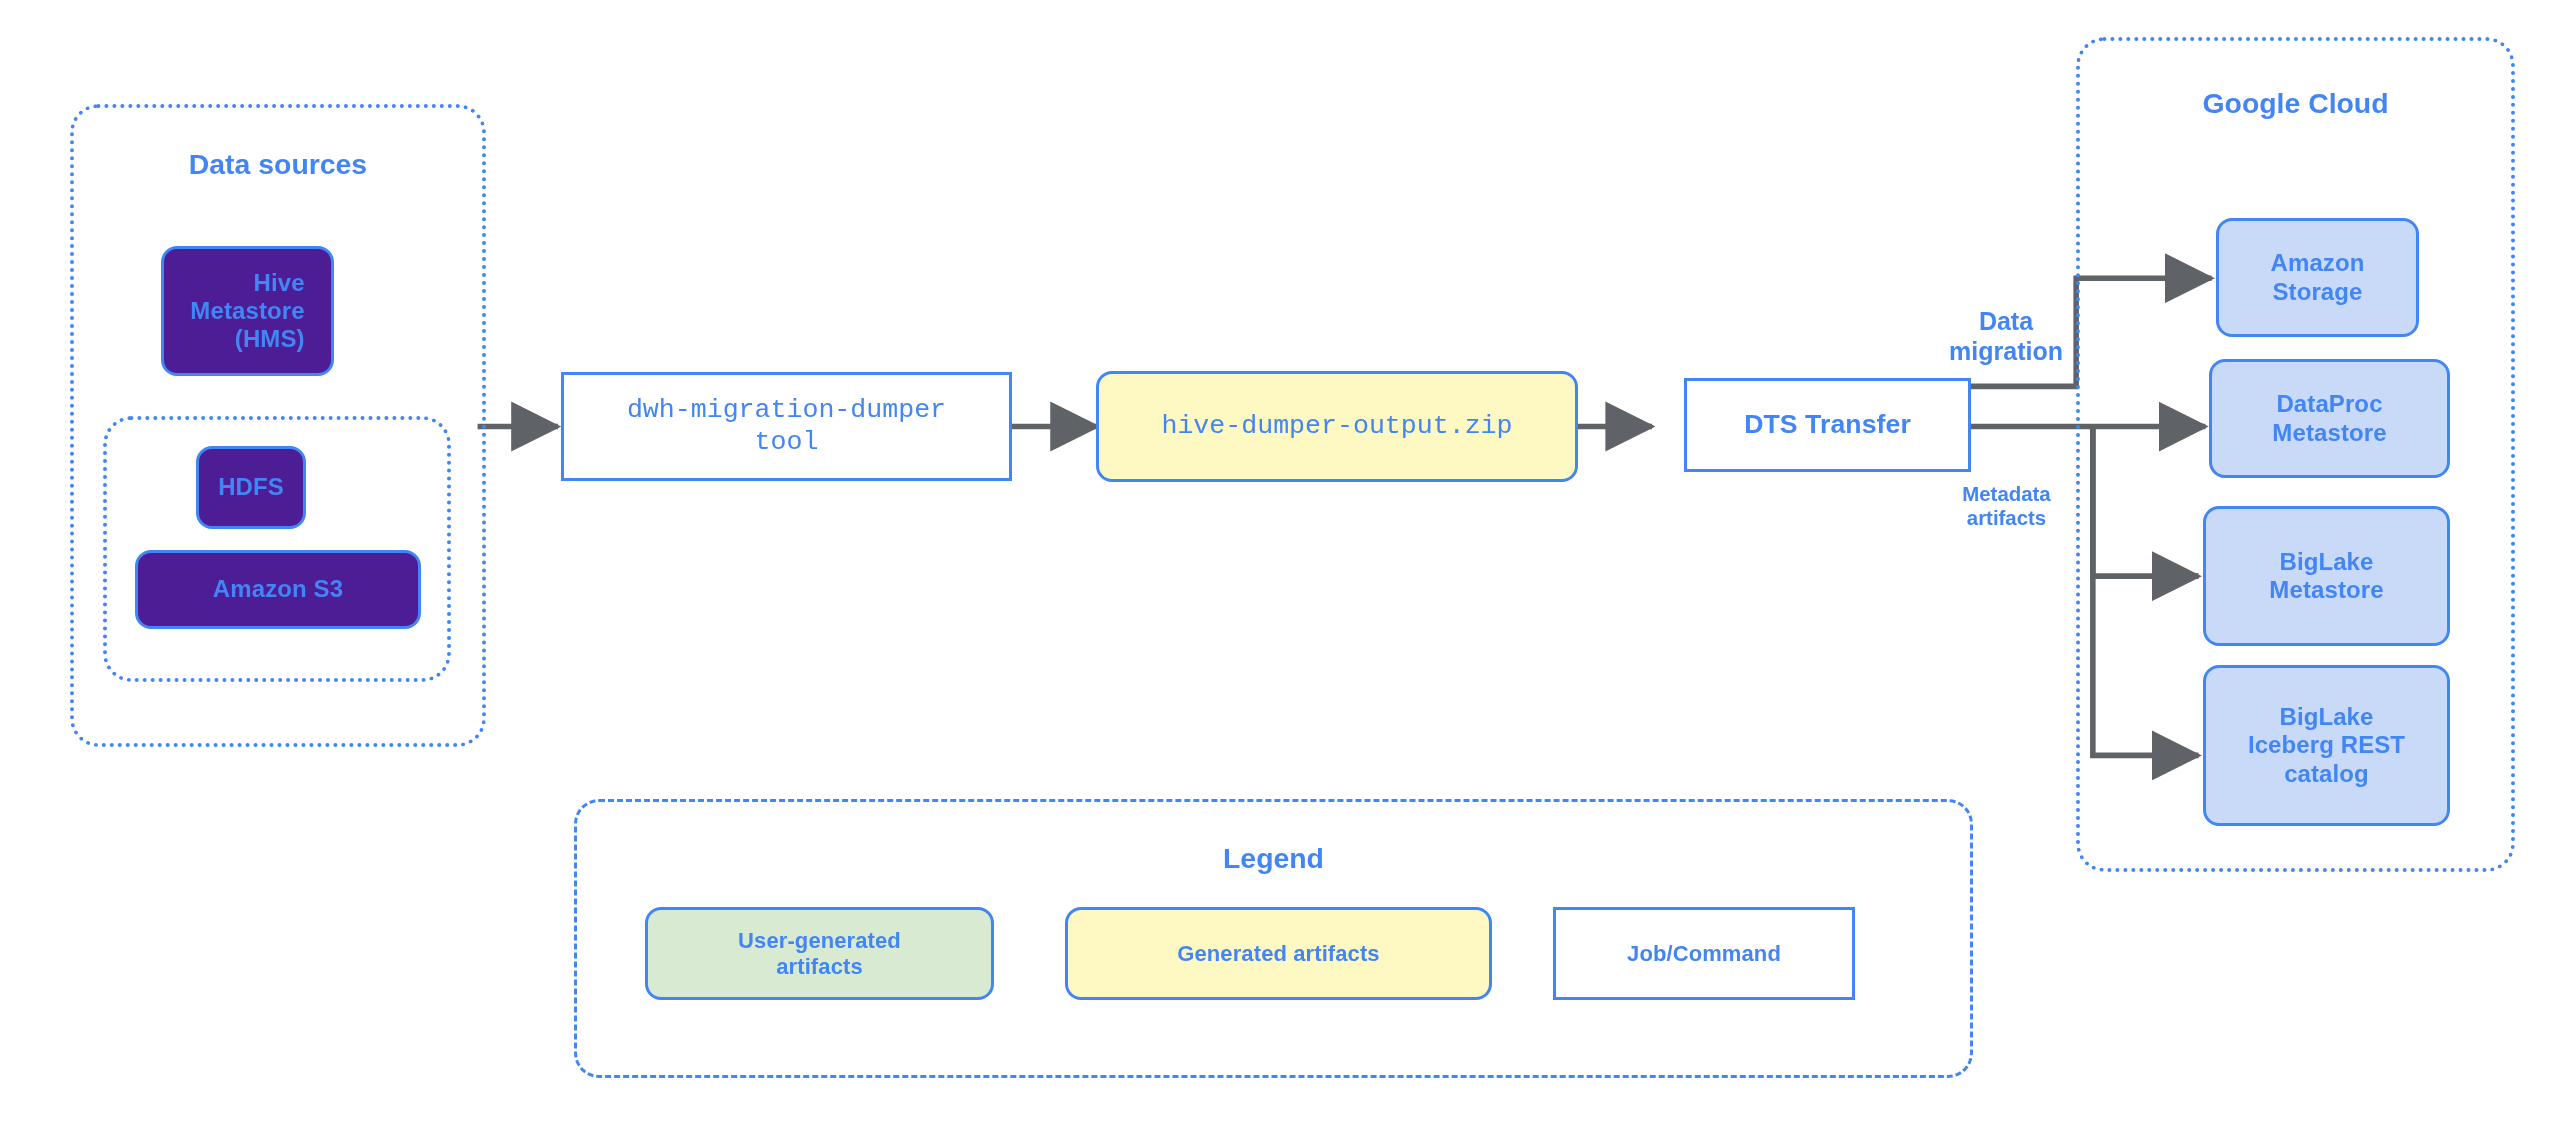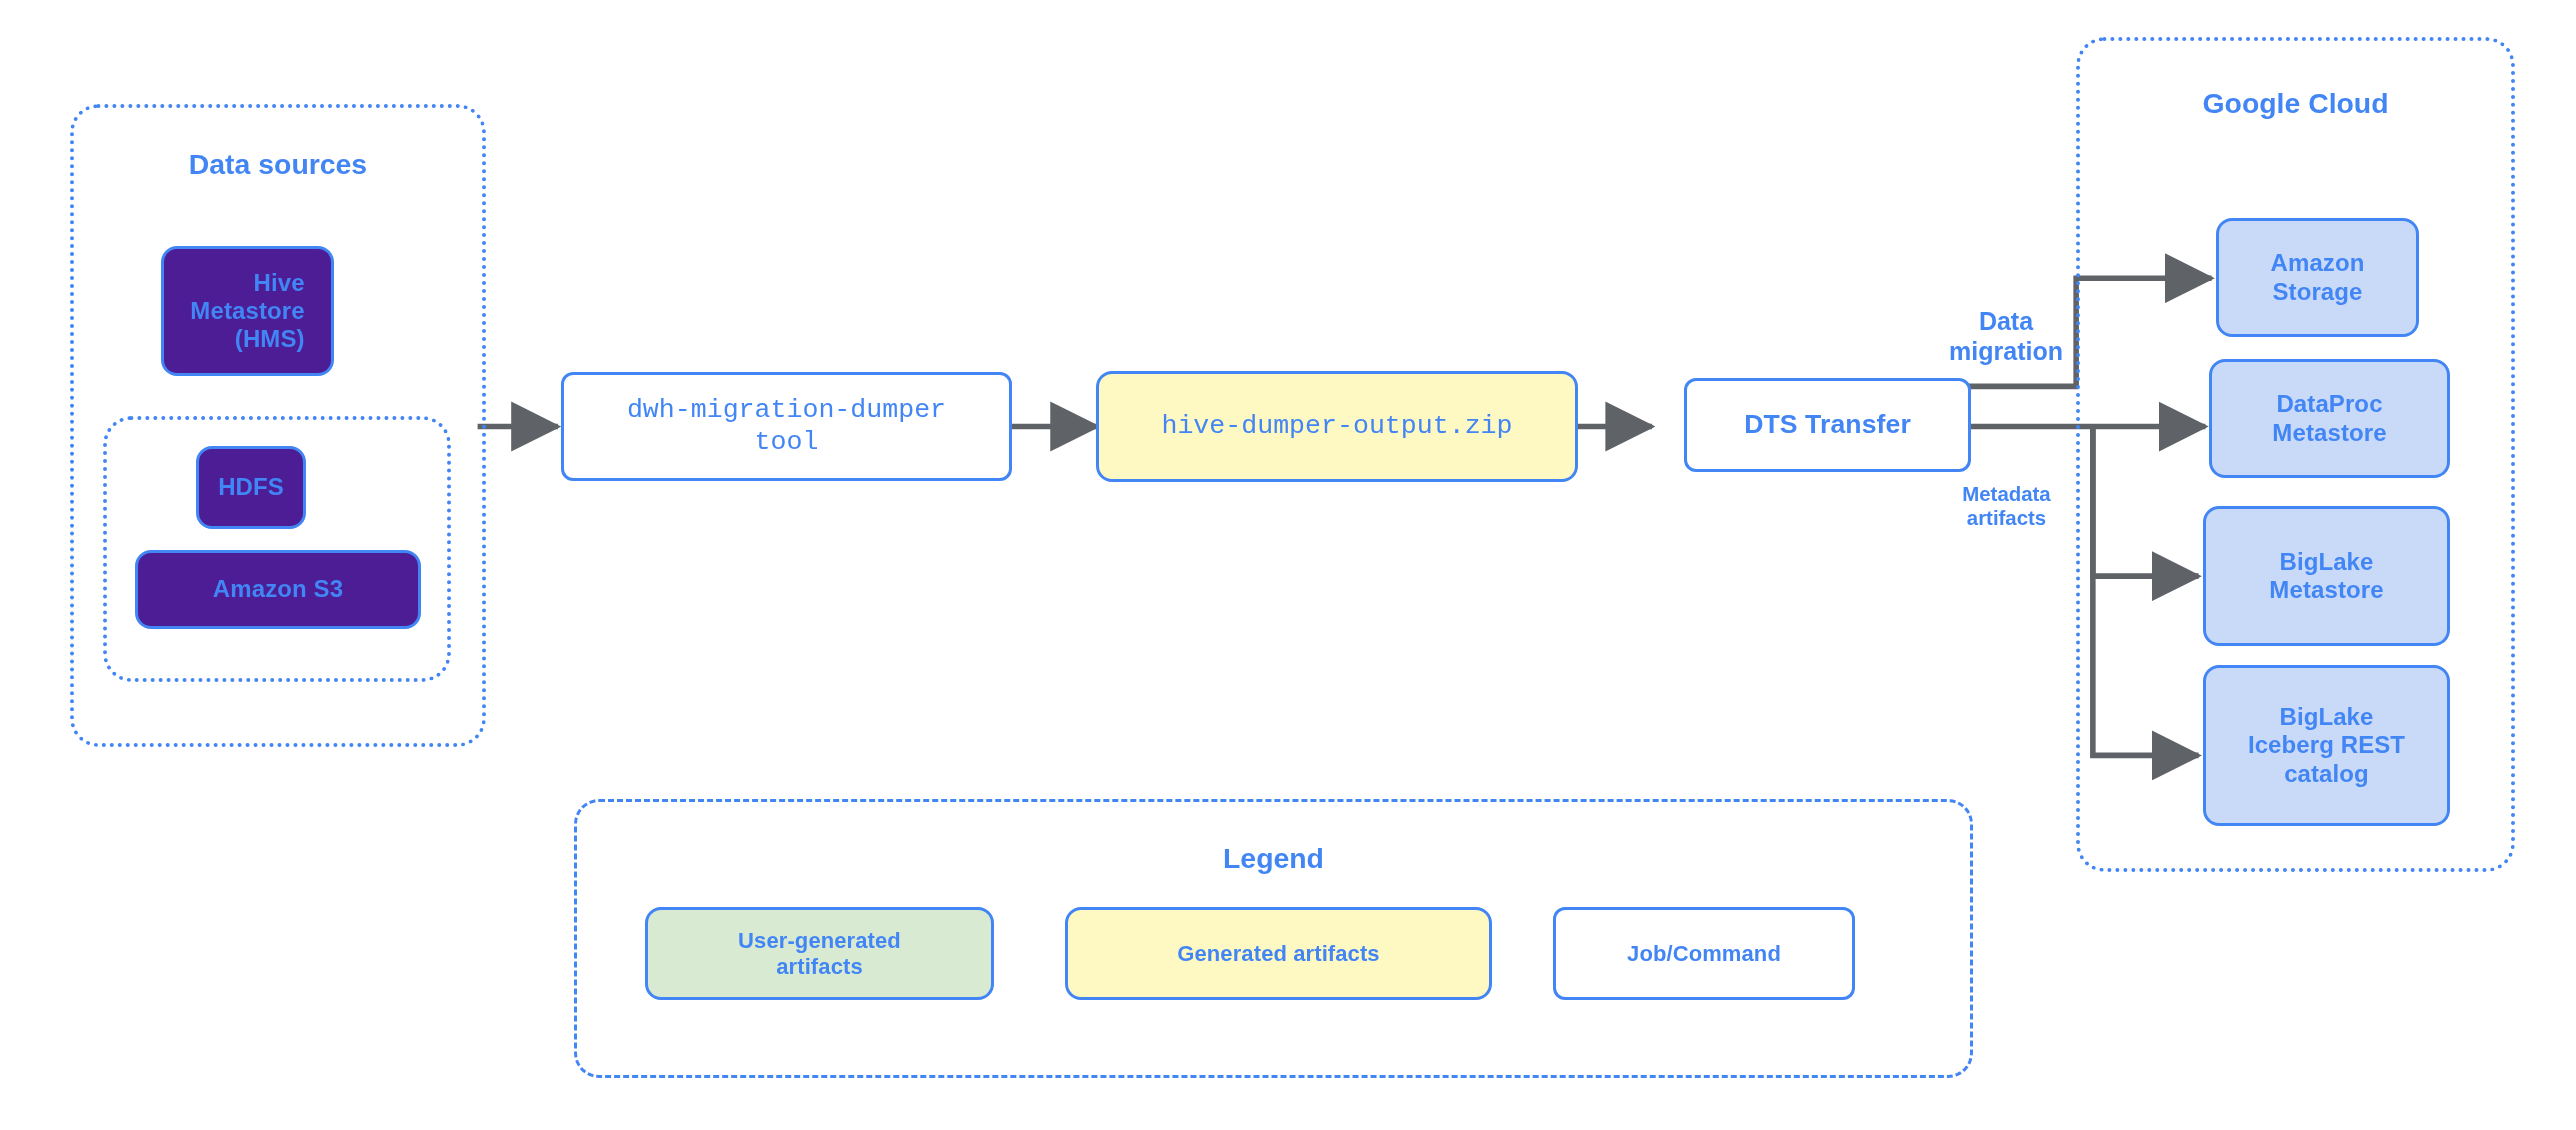--- a/index.html
+++ b/index.html
@@ -27,21 +27,21 @@
     align-items: center;
     justify-content: center;
     text-align: center;
     color: #4285f4;
     font-weight: bold;
     line-height: 1.18;
     letter-spacing: 0.1px;
     border: 3.1px solid #4285f4;
   }
   .node.rounded { border-radius: 16px; }
-  .node.sharp   { border-radius: 12px; }
+  .node.sharp   { border-radius: 0; }
   .node.pink    { background: #4c1d95; text-align: right; }
   .node.blue    { background: #c9daf8; }
   .node.yellow  { background: #fef9c3; }
   .node.green   { background: #d9ead3; }
   .node.white   { background: #ffffff; }
   .node.mono {
     font-family: "Liberation Mono", "DejaVu Sans Mono", monospace;
     font-weight: normal;
     letter-spacing: 0px;
   }

